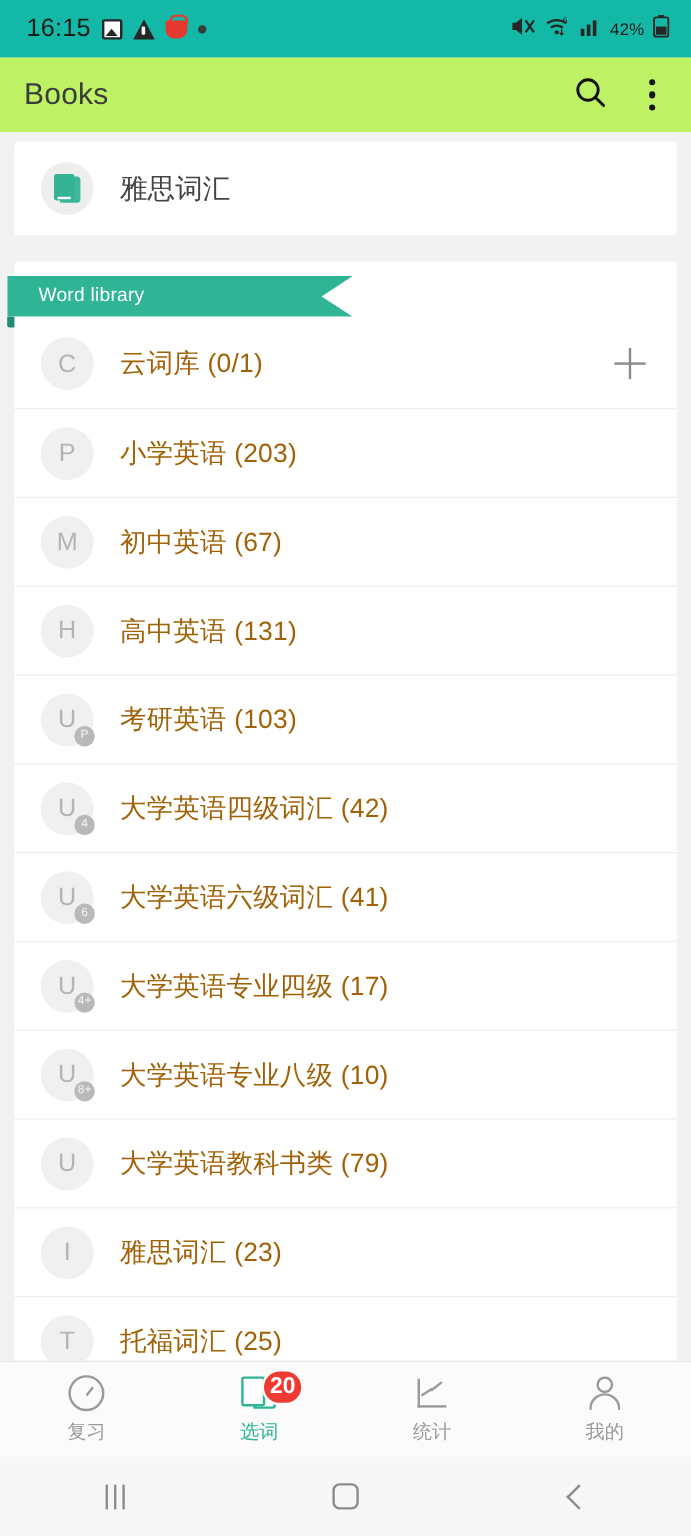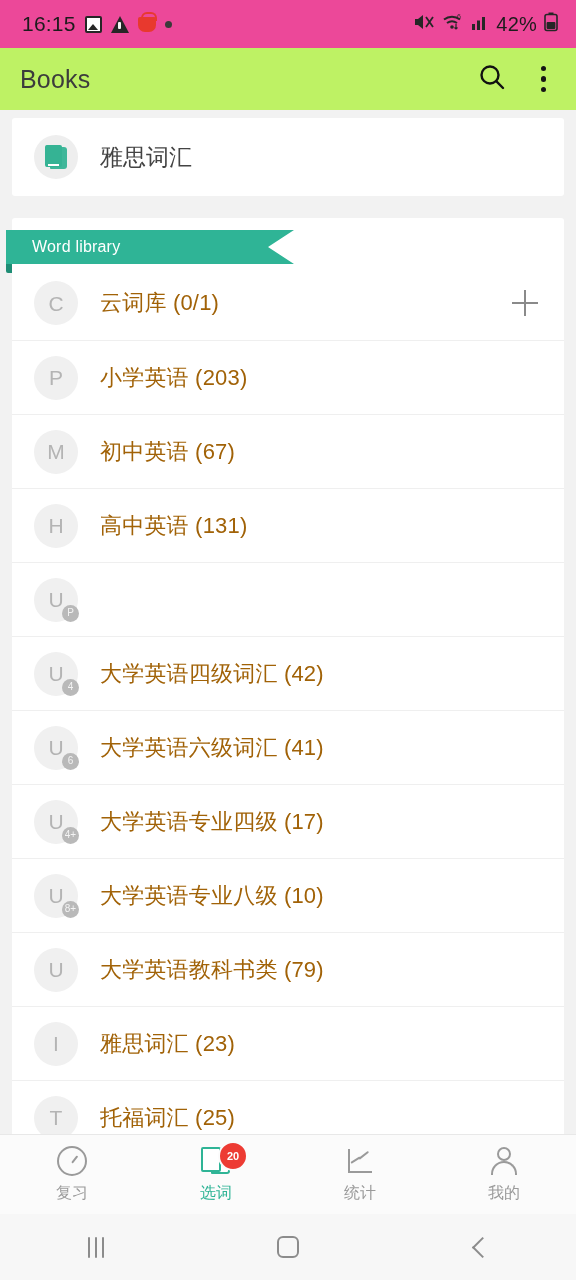--- a/index.html
+++ b/index.html
@@ -7,21 +7,21 @@
     width: 576px; height: 1280px;
     background: #f2f2f2;
     font-family: "Liberation Sans", "DejaVu Sans", sans-serif;
     overflow: hidden;
   }
   #phone { position: relative; width: 576px; height: 1280px; background: #f2f2f2; }
 
   
   .statusbar {
     height: 48px; display: flex; align-items: center;
-    padding: 0 18px 0 22px; background: #ec4899;
+    padding: 0 18px 0 22px; background: #14b8a6;
   }
   .sb-left { display: flex; align-items: center; gap: 9px; flex: 1; }
   .sb-right { display: flex; align-items: center; gap: 7px; }
   .sb-time { font-size: 21px; color: #1c1c1c; letter-spacing: .2px; }
   .icon-img {
     width: 17px; height: 17px; border: 2.2px solid #262626; border-radius: 2px;
     position: relative; background: #fff;
   }
   .icon-img:after {
     content:""; position:absolute; left:1px; bottom:1px; width:0; height:0;
@@ -39,21 +39,21 @@
   }
   .icon-basket {
     width: 18px; height: 15px; background: #e8392e; position: relative;
     border-radius: 2px 2px 7px 7px;
   }
   .icon-basket:before {
     content:""; position:absolute; top:-5px; left:3px; width:12px; height:7px;
     border: 2px solid #e8392e; border-bottom: none; border-radius: 6px 6px 0 0;
   }
   .icon-dot { width: 7px; height: 7px; border-radius: 50%; background: #3a3a3a; }
-  .sb-pct { font-size: 20px; color: #1c1c1c; letter-spacing: .2px; }
+  .sb-pct { font-size: 14px; color: #1c1c1c; letter-spacing: .2px; }
 
   
   .appbar {
     height: 62px; display: flex; align-items: center;
     padding: 0 22px 0 20px; background: #bef264;
   }
   .appbar-title { font-size: 25px; color: #3c3c3c; flex: 1; letter-spacing: .2px; }
   .appbar-actions { display: flex; align-items: center; gap: 26px; }
   .kebab { display: flex; flex-direction: column; gap: 5px; padding: 4px 8px; }
   .kebab i { width: 5.5px; height: 5.5px; border-radius: 50%; background: #151515; display:block; }
@@ -181,21 +181,21 @@
     position:absolute; left:8px; top:1px; width:14px; height:14px;
     border:2px solid #9a9a9a; border-radius:50%;
   }
   .ico-person .body {
     position:absolute; left:2px; bottom:1px; width:26px; height:14px;
     border:2px solid #9a9a9a; border-bottom:none; border-radius: 14px 14px 0 0;
   }
   .nav-badge {
     position: absolute; left: 50%; margin-left: 2px; top: 6px;
     min-width: 30px; height: 30px; padding: 0 5px; border-radius: 15px;
-    background: #ed3b33; color: #fff; font-size: 11px; font-weight: 600;
+    background: #ed3b33; color: #fff; font-size: 19px; font-weight: 600;
     display: flex; align-items: center; justify-content: center;
     border: 2px solid #fbfbfb;
   }
 
   
   .androidnav {
     position: absolute; left: 0; right: 0; bottom: 0; height: 66px;
     background: #f7f7f7; display: flex; align-items: center;
   }
   .an-item { flex: 1; display: flex; align-items: center; justify-content: center; height: 100%; }
@@ -315,20 +315,21 @@
             <span class="avatar">
               <span class="avatar-letter">H</span>
             </span>
             <span class="lib-label">高中英语 (131)</span>
           </div>
           <div class="lib-row">
             <span class="avatar">
               <span class="avatar-letter">U</span>
               <span class="avatar-badge">P</span>
             </span>
+            <span class="lib-label">考研英语 (103)</span>
           </div>
           <div class="lib-row">
             <span class="avatar">
               <span class="avatar-letter">U</span>
               <span class="avatar-badge">4</span>
             </span>
             <span class="lib-label">大学英语四级词汇 (42)</span>
           </div>
           <div class="lib-row">
             <span class="avatar">

